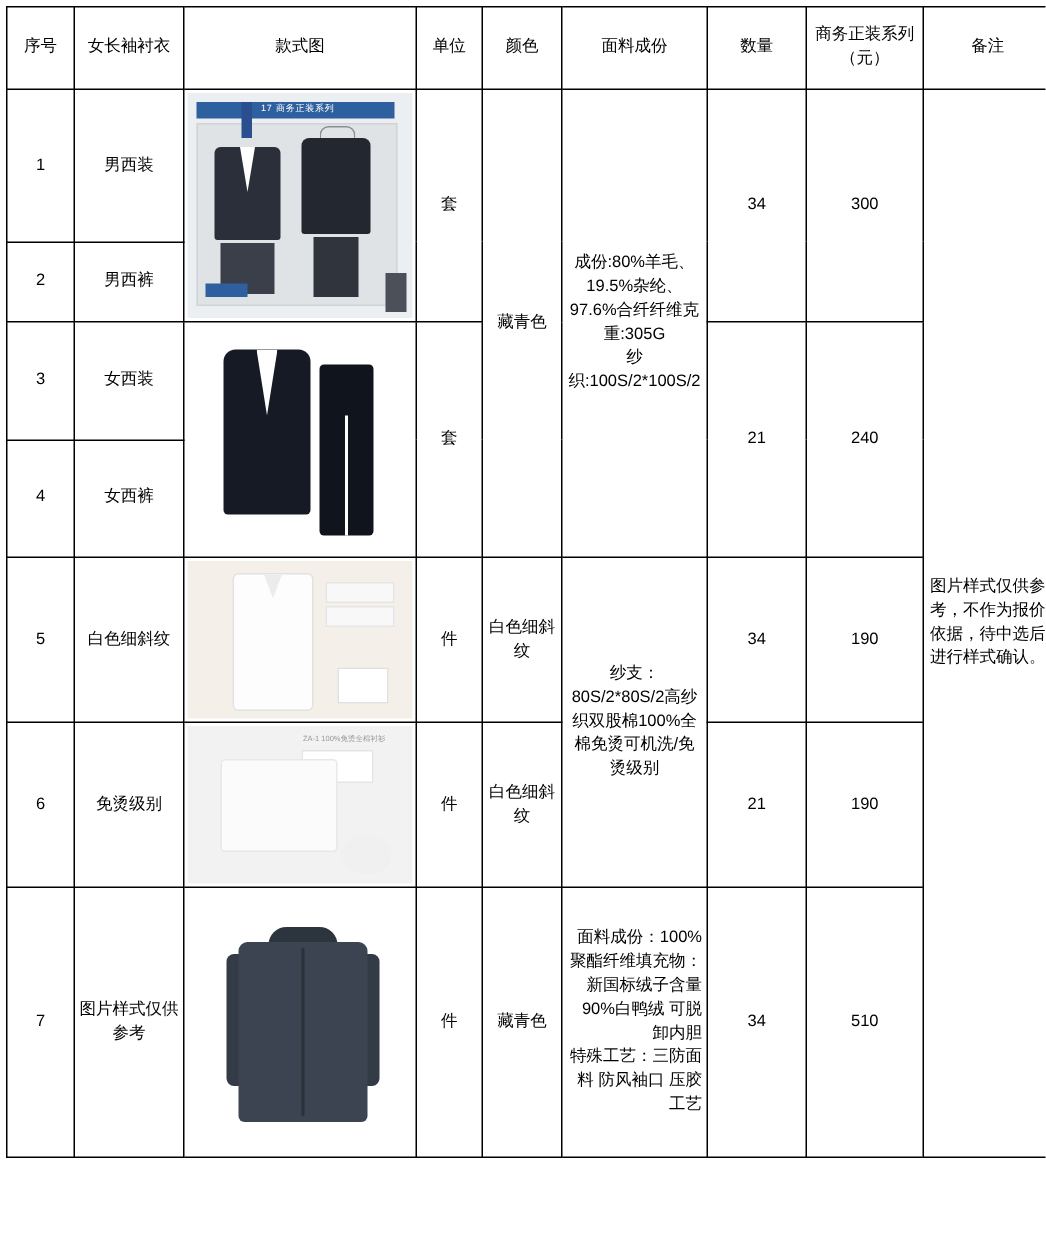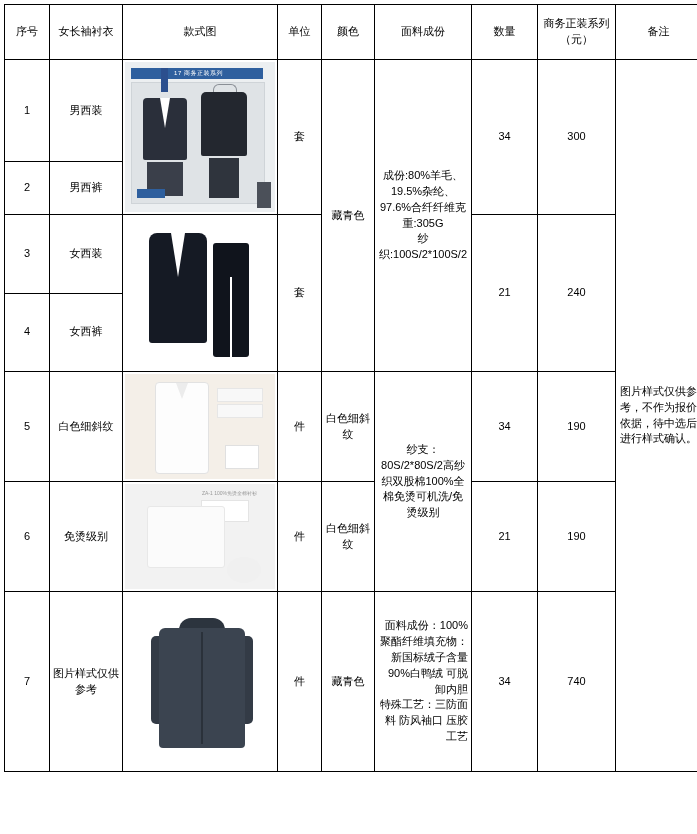--- a/index.html
+++ b/index.html
@@ -315,16 +315,16 @@
           <div class="sleeveR"></div>
           <div class="body"></div>
           <div class="placket"></div>
         </div>
       </td>
       <td>件</td>
       <td>藏青色</td>
       <td class="fabric-cell" style="white-space:pre-line;text-align:right;padding-left:5px;">面料成份：100%聚酯纤维填充物：新国标绒子含量90%白鸭绒  可脱卸内胆
 特殊工艺：三防面料  防风袖口  压胶工艺</td>
       <td>34</td>
-      <td>740</td>
+      <td>510</td>
     </tr>
   </tbody>
 </table>
 
 </body></html>

